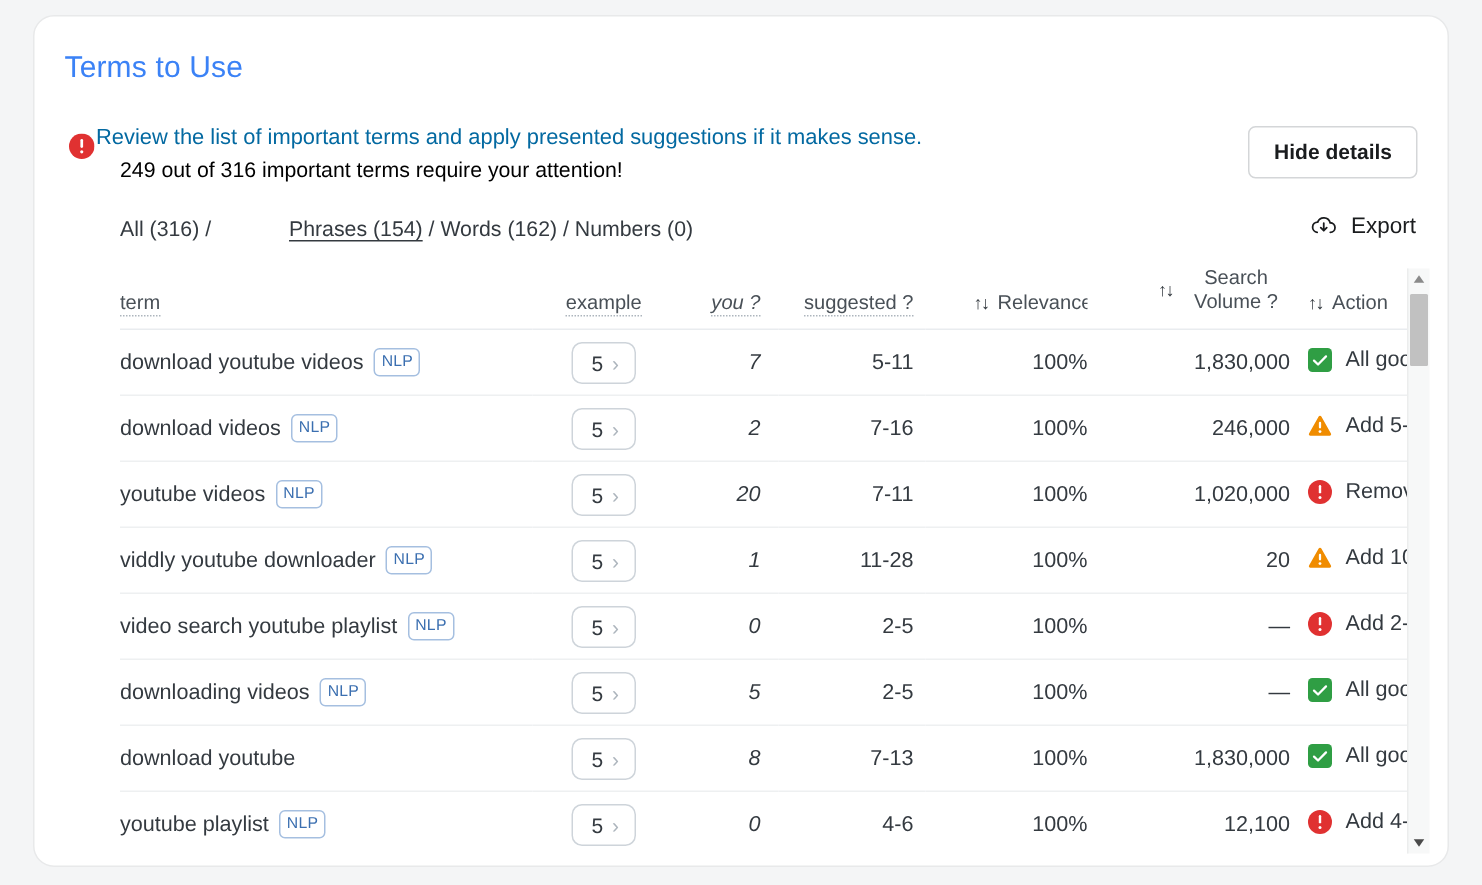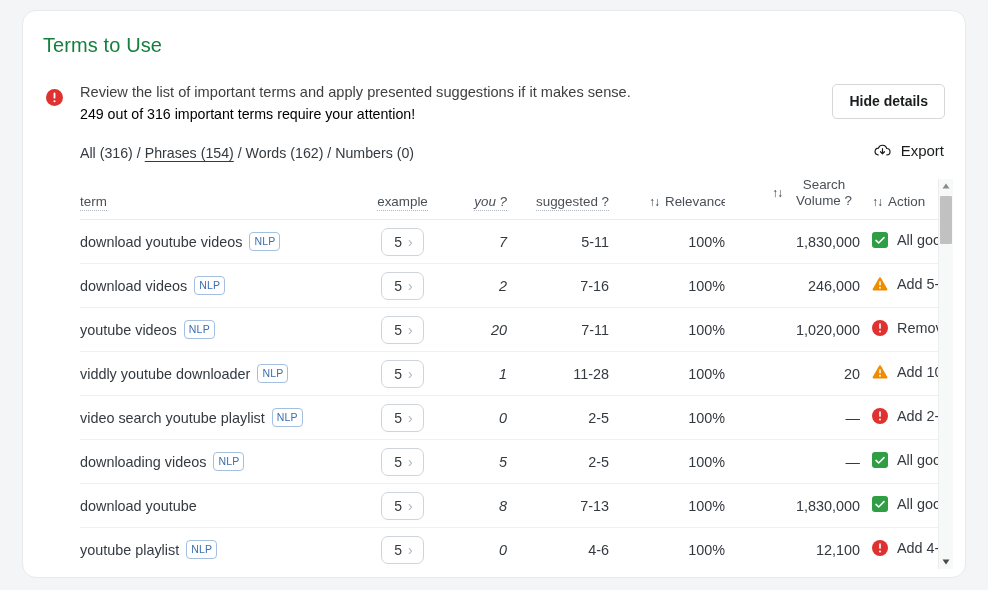--- a/index.html
+++ b/index.html
@@ -30,45 +30,45 @@
     width: 100%;
     height: 100%;
   }
 
   
   .page-title {
     position: absolute;
     left: 20px;
     top: 23px;
     font-size: 20px;
-    color: #15803d;
+    color: #3b82f6;
     font-weight: 400;
     letter-spacing: 0.1px;
   }
 
   
   .alert-row {
     position: absolute;
     left: 21px;
     top: 70px;
     width: 780px;
   }
   .alert-icon {
     position: absolute;
     left: 2px;
     top: 8px;
     width: 17px;
     height: 17px;
   }
   .alert-text {
     position: absolute;
-    left: 36px;
+    left: 20px;
     top: 0px;
     font-size: 14.6px;
-    color: #404040;
+    color: #0369a1;
     line-height: 22px;
     white-space: nowrap;
   }
   .alert-sub {
     position: absolute;
     left: 36px;
     top: 22px;
     font-size: 14.2px;
     color: #000000;
     line-height: 22px;
@@ -86,20 +86,21 @@
   }
   .filters .sep { color: #343a40; }
   .filters .flink {
     color: #343a40;
     text-decoration: none;
     cursor: pointer;
   }
   .filters .flink.active {
     text-decoration: underline;
     text-underline-offset: 3px;
+    margin-left: 48px;
   }
 
   
   .hide-details-btn {
     position: absolute;
     right: 20px;
     top: 73px;
     padding: 9px 16px 10px 16px;
     border: 1px solid #d4d6d8;
     border-radius: 5px;

